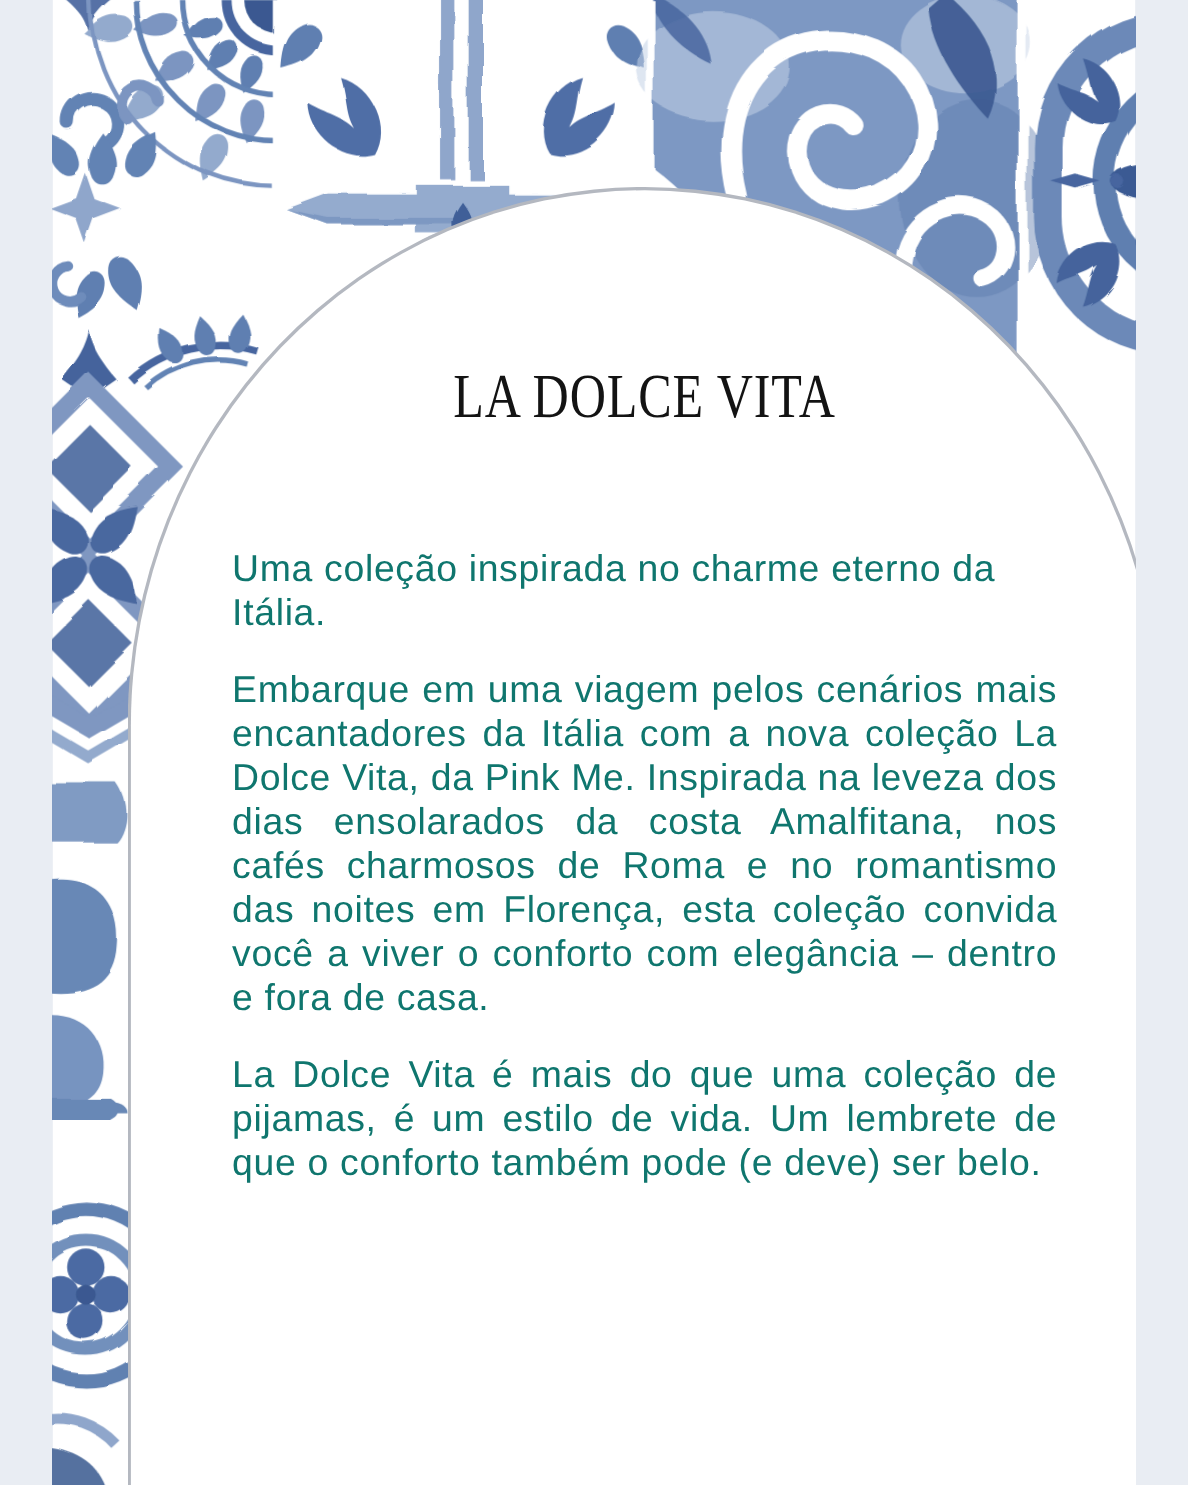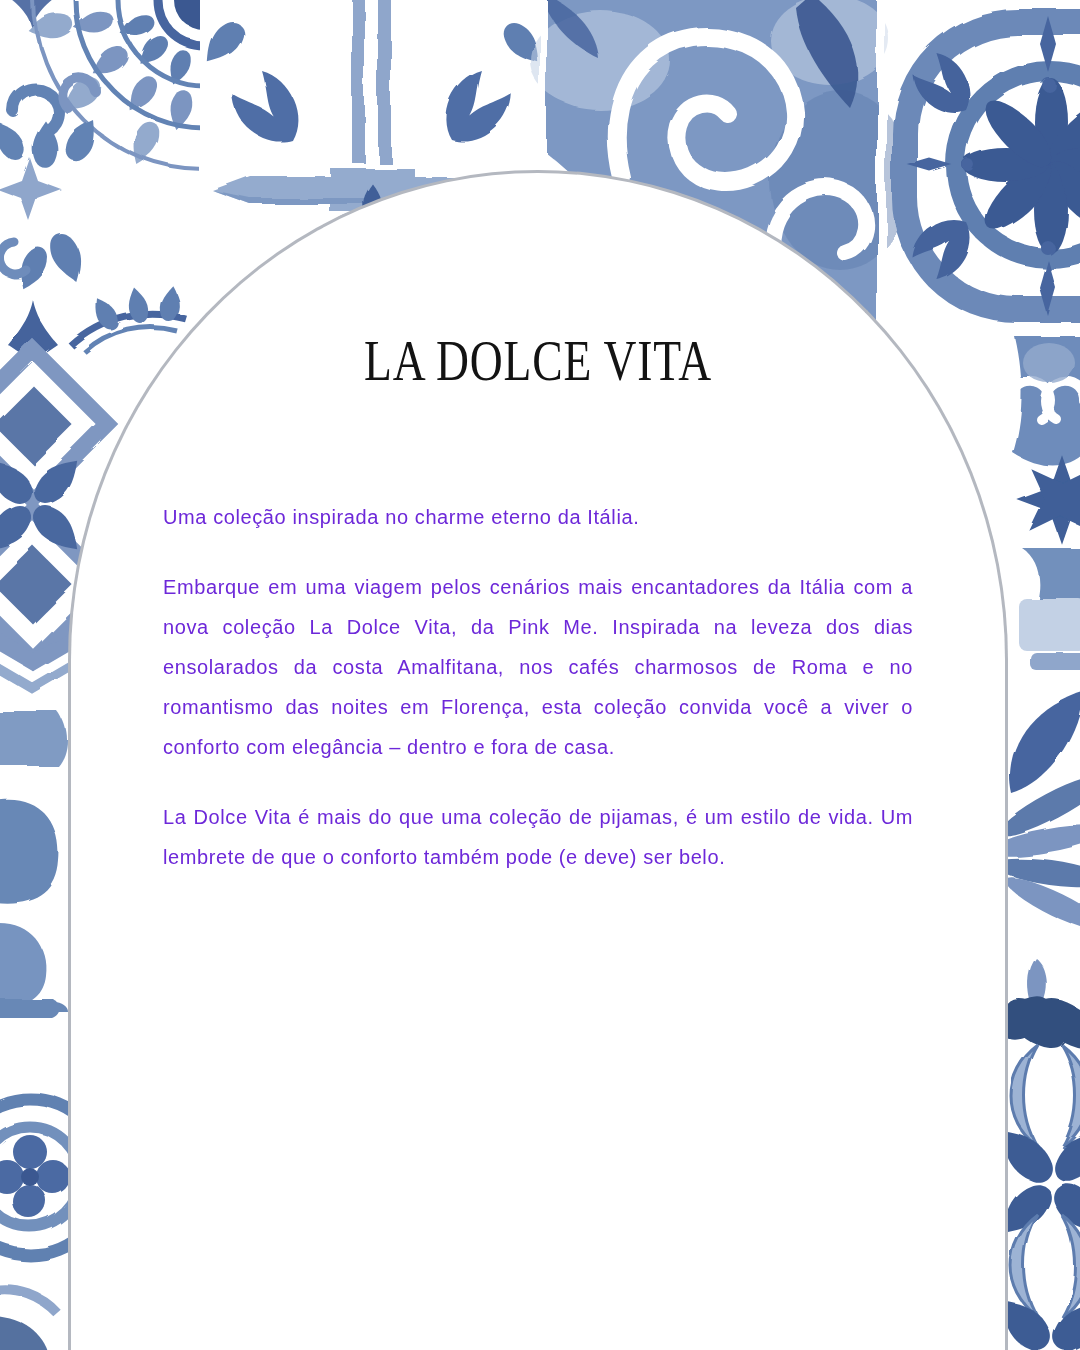--- a/index.html
+++ b/index.html
@@ -1,18 +1,18 @@
 <!DOCTYPE html>
 <html lang="pt"><head>
 <meta charset="utf-8">
 <style>
   html,body{margin:0;padding:0;background:#e9edf3;}
   .canvas{
     position:relative;
-    width:1080px;height:1350px;
+    width:984px;height:1350px;
     margin:0 auto;
     background:#ffffff;
     overflow:hidden;
     font-family:"Liberation Sans","DejaVu Sans",sans-serif;
   }
   .tiles{position:absolute;left:0;top:0;width:1080px;height:1350px;display:block;}
   .arch{
     position:absolute;
     left:68px;top:170px;
     width:940px;height:1220px;
@@ -35,25 +35,25 @@
     line-height:66px;
     letter-spacing:1px;
     color:#131313;
     transform:scaleX(0.8);
     transform-origin:center;
     white-space:nowrap;
   }
   .body-text{ text-align:left; }
   .body-text p{
     margin:0 0 30px 0;
-    font-size:20px;
+    font-size:34px;
     line-height:40px;
     font-weight:300;
     letter-spacing:0.6px;
-    color:#6d28d9;
+    color:#0f766e;
     text-align:justify;
     text-justify:inter-word;
   }
   .body-text p.single{ text-align:left; }
 </style>
 </head>
 <body>
 
 <div class="canvas">
 

